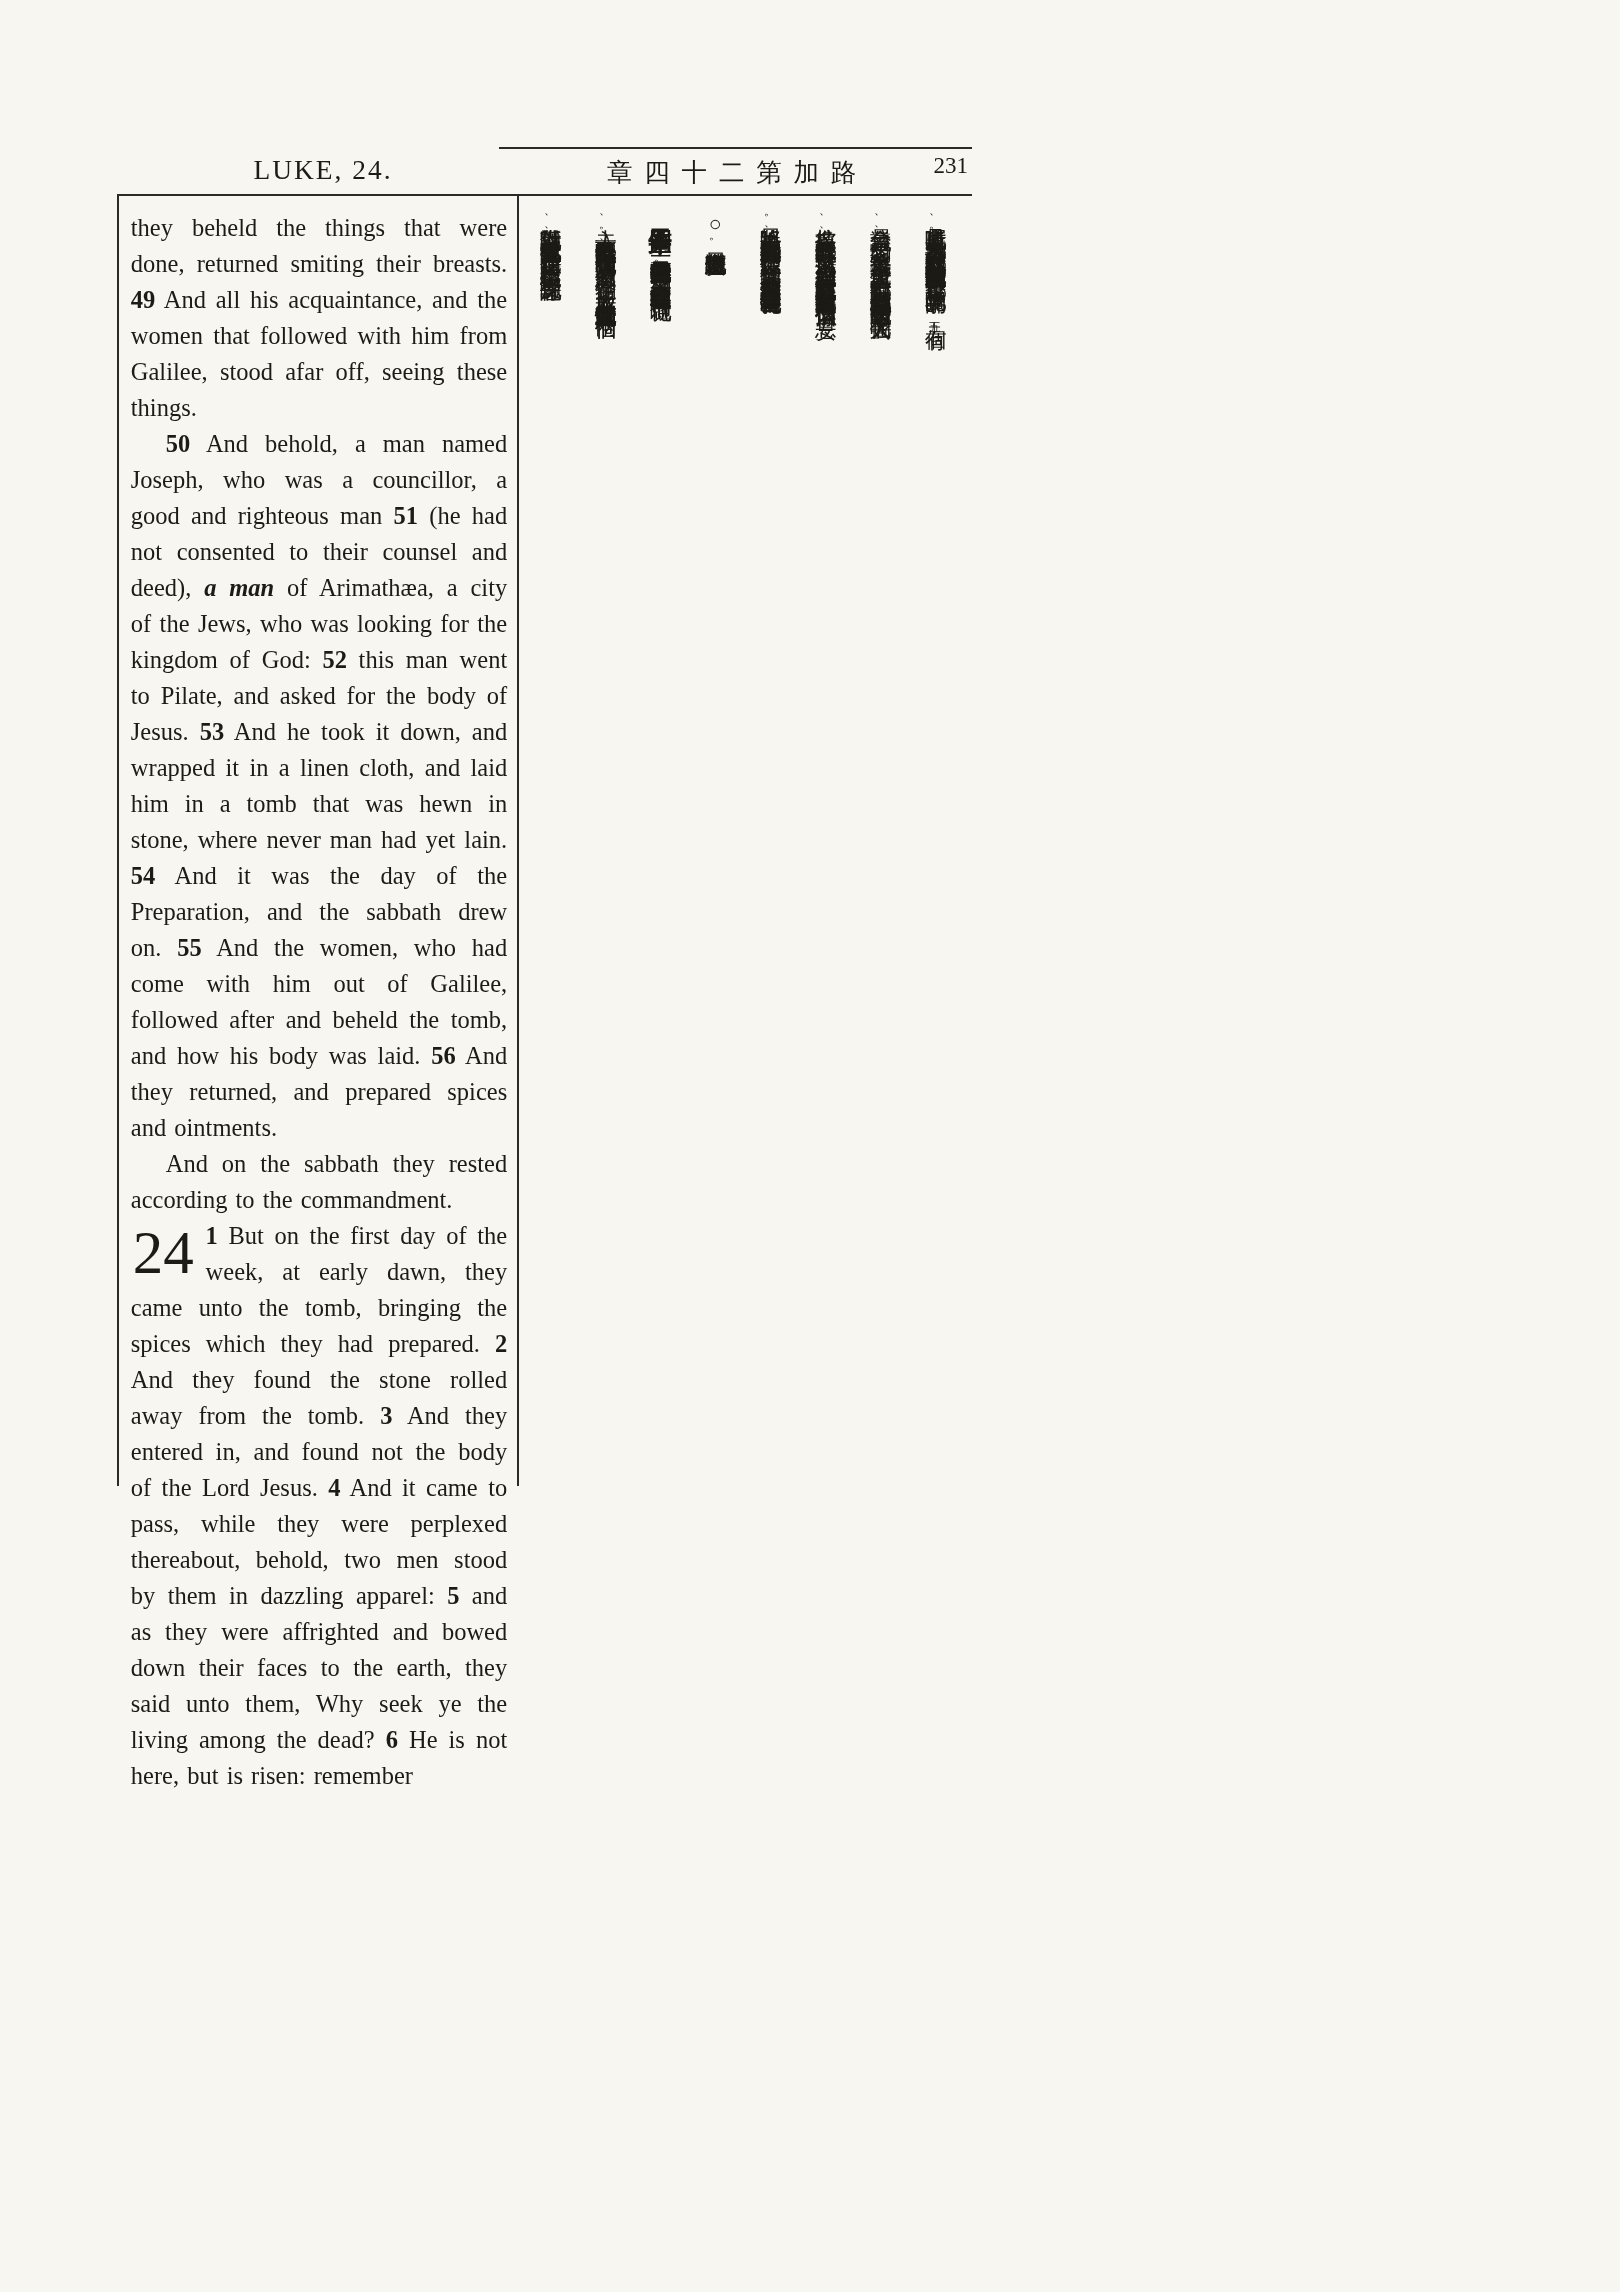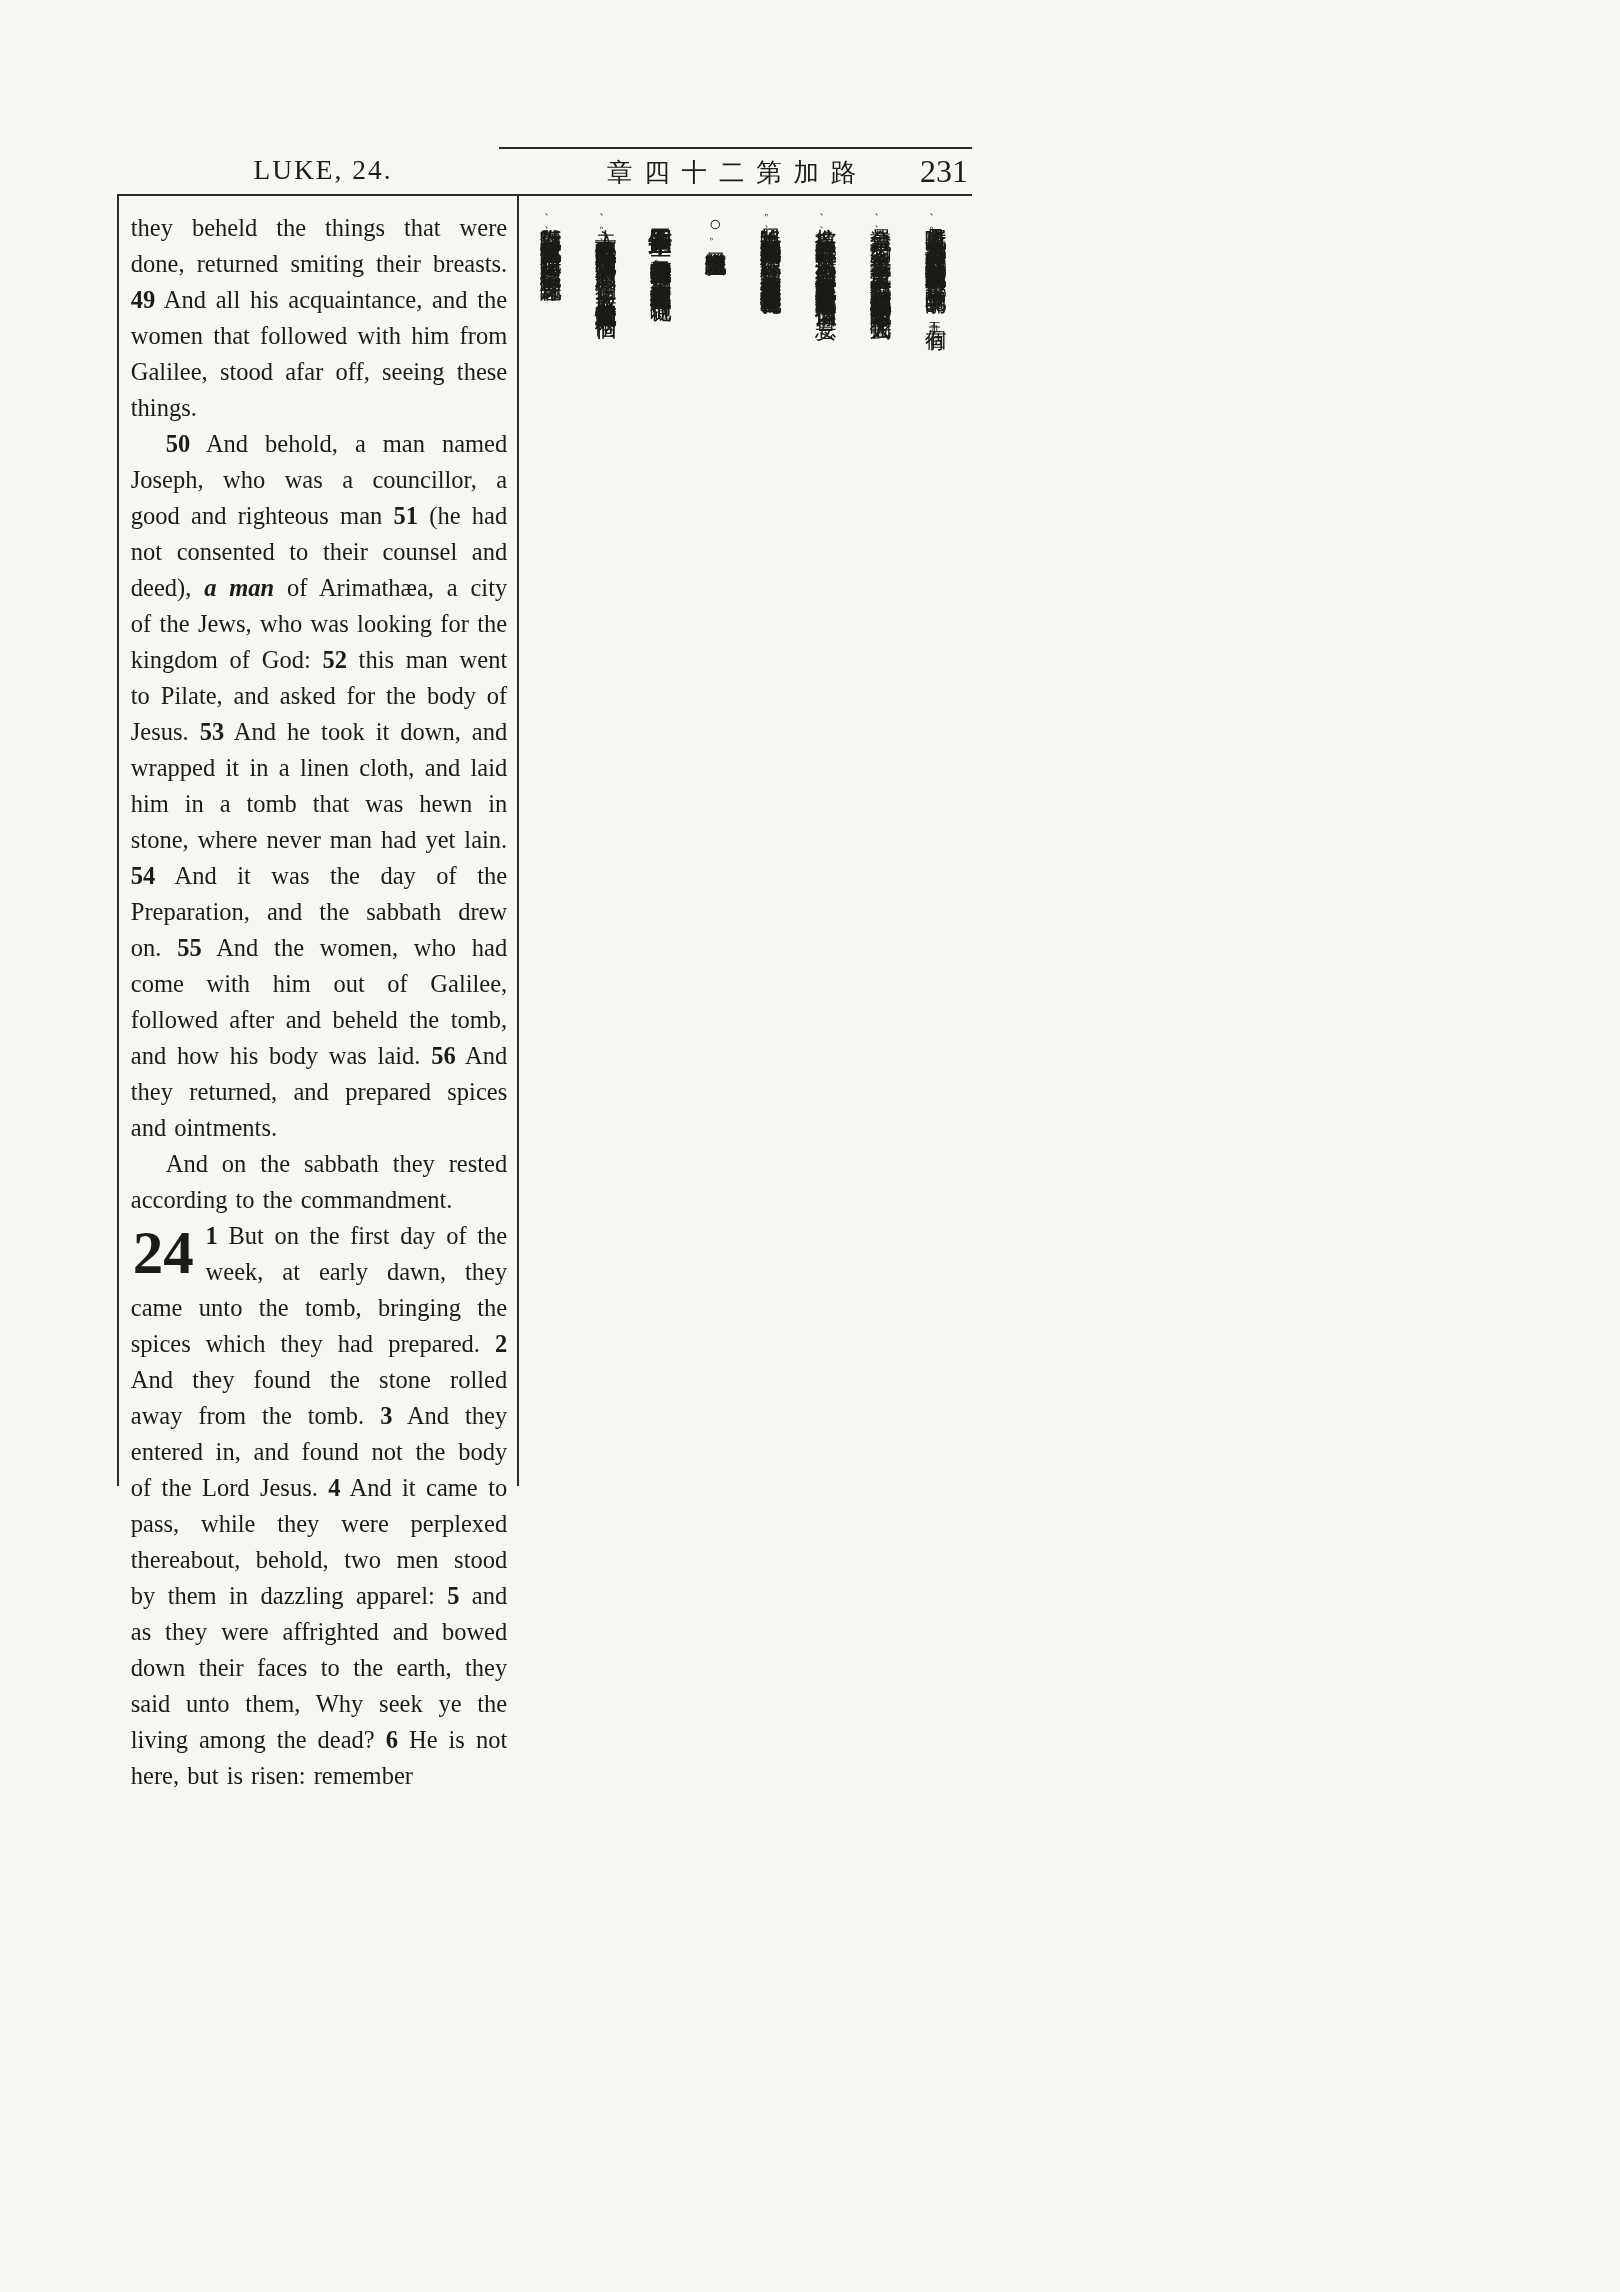--- a/index.html
+++ b/index.html
@@ -32,21 +32,21 @@
   }
   .header-english {
     position: absolute; left: 49px; top: 13.7px; width: 314px;
     text-align: center; font-size: 27.4px; letter-spacing: 2px;
   }
   .header-chinese {
     position: absolute; left: 490px; top: 13.7px;
     font-size: 25.5px; letter-spacing: 11.8px; font-weight: 400;
   }
   .page-number {
-    position: absolute; right: 3.9px; top: 11.8px; font-size: 32px;
+    position: absolute; right: 3.9px; top: 11.8px; font-size: 23px;
   }
   
   .body-row {
     position: relative;
     display: flex;
     border-left: 2px solid #2b2a26;
     height: 1290px;
   }
   .english-column {
     width: 398px;
@@ -55,21 +55,21 @@
     line-height: 1.47;
     text-align: justify;
     word-spacing: 2px;
   }
   .english-column p { margin: 0; text-indent: 35px; }
   .english-column p.no-indent { text-indent: 0; }
   .b { font-weight: bold; margin-top: 13px; }
   .i { font-style: italic; font-weight: bold; }
   .chapter-num {
     float: left;
-    font-weight: bold;
+    font-weight: normal;
     font-size: 61px;
     line-height: 55px;
     margin: 7.8px 11.8px 0 2px;
   }
   .divider { width: 2px; background: #2b2a26; }
   
   .chinese-section {
     flex: 1;
     padding: 15.7px 9.8px 0 0;
     writing-mode: vertical-rl;

